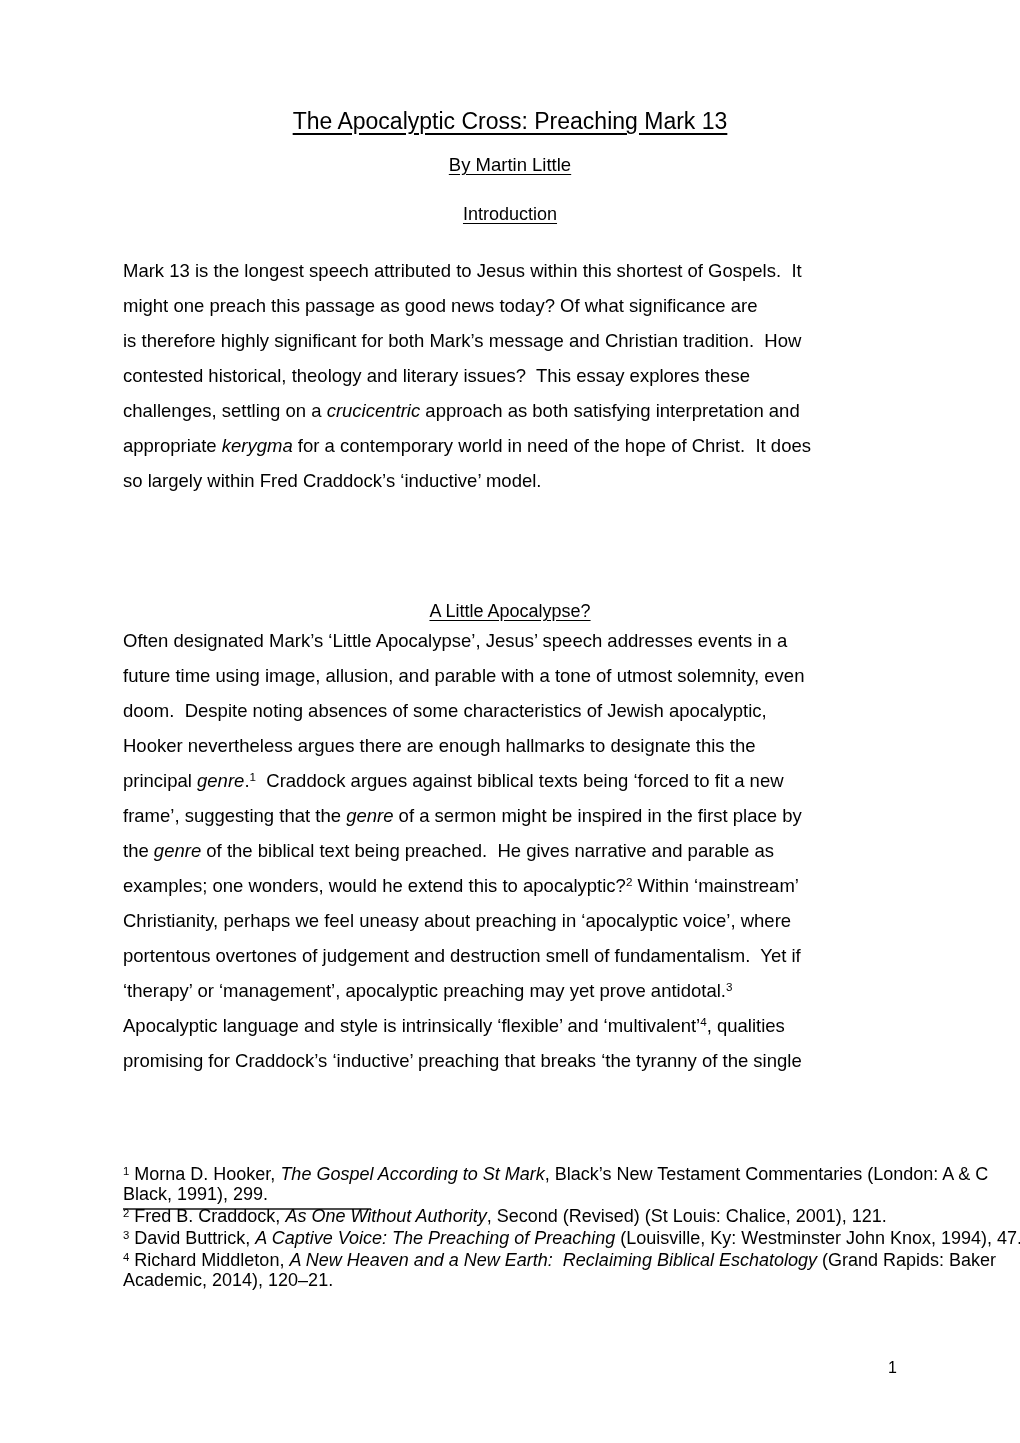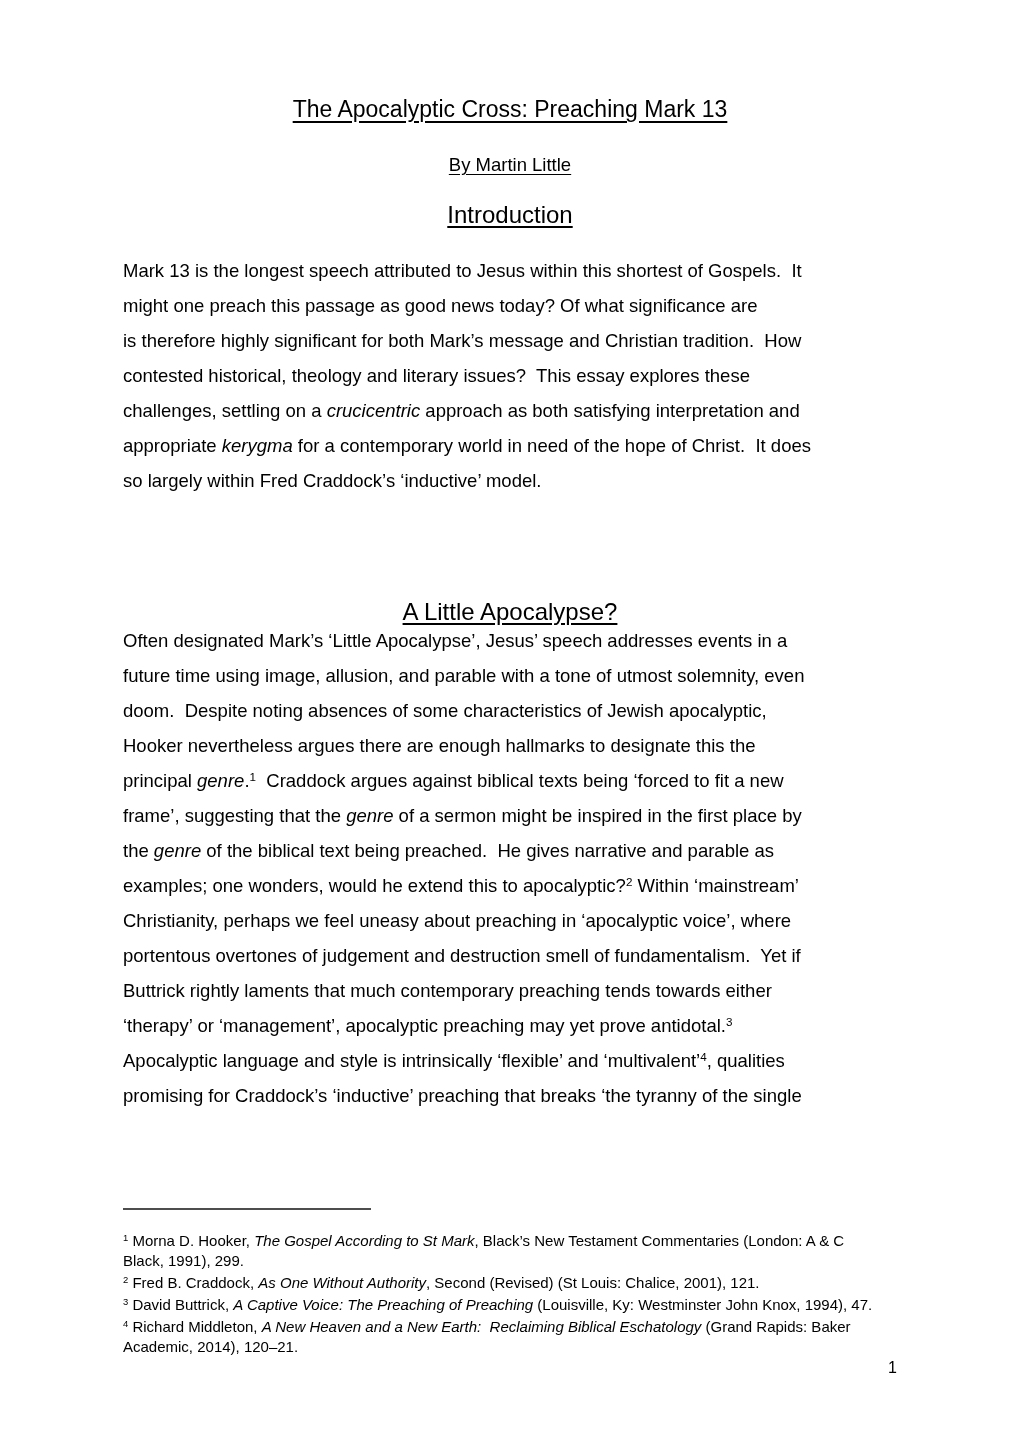--- a/index.html
+++ b/index.html
@@ -17,35 +17,35 @@
     overflow: hidden;
   }
   .centered {
     position: absolute;
     left: 123px;
     width: 774px;
     text-align: center;
     white-space: pre;
   }
   .title {
-    top: 95px;
+    top: 107px;
     font-size: 23px;
     line-height: 28px;
     text-decoration: underline;
     text-underline-offset: 4px;
   }
   .byline {
     top: 153px;
     font-size: 18.5px;
     line-height: 23px;
     text-decoration: underline;
     text-underline-offset: 3px;
   }
   .heading {
-    font-size: 24px;
+    font-size: 18px;
     line-height: 23px;
     text-decoration: underline;
     text-underline-offset: 3px;
   }
   .h-intro { top: 203px; }
   .h-apoc  { top: 600px; }
   .para {
     position: absolute;
     left: 123px;
     width: 780px;
@@ -67,24 +67,24 @@
   .fn-sep {
     position: absolute;
     top: 1208px;
     left: 123px;
     width: 248px;
     height: 1.5px;
     background: #4d4d4d;
   }
   .footnotes {
     position: absolute;
-    top: 1231px;
+    top: 1164px;
     left: 123px;
     width: 790px;
-    font-size: 15px;
+    font-size: 18px;
     line-height: 20px;
   }
   .footnote { margin-bottom: 2px; }
   .pagenum {
     position: absolute;
     top: 1358px;
     left: 123px;
     width: 774px;
     text-align: right;
     font-size: 16px;
@@ -118,21 +118,20 @@
       <div class="line"><span>Often designated Mark’s ‘Little Apocalypse’, Jesus’ speech addresses events in a</span></div>
       <div class="line"><span>future time using image, allusion, and parable with a tone of utmost solemnity, even</span></div>
       <div class="line"><span>doom.  Despite noting absences of some characteristics of Jewish apocalyptic,</span></div>
       <div class="line"><span>Hooker nevertheless argues there are enough hallmarks to designate this the</span></div>
       <div class="line"><span>principal </span><span class="it">genre</span><span>.</span><span class="sup">1</span><span>  Craddock argues against biblical texts being ‘forced to fit a new</span></div>
       <div class="line"><span>frame’, suggesting that the </span><span class="it">genre</span><span> of a sermon might be inspired in the first place by</span></div>
       <div class="line"><span>the </span><span class="it">genre</span><span> of the biblical text being preached.  He gives narrative and parable as</span></div>
       <div class="line"><span>examples; one wonders, would he extend this to apocalyptic?</span><span class="sup">2</span><span> Within ‘mainstream’</span></div>
       <div class="line"><span>Christianity, perhaps we feel uneasy about preaching in ‘apocalyptic voice’, where</span></div>
       <div class="line"><span>portentous overtones of judgement and destruction smell of fundamentalism.  Yet if</span></div>
-      <div class="line"><span>Buttrick rightly laments that much contemporary preaching tends towards either</span></div>
       <div class="line"><span>‘therapy’ or ‘management’, apocalyptic preaching may yet prove antidotal.</span><span class="sup">3</span></div>
       <div class="line"><span>Apocalyptic language and style is intrinsically ‘flexible’ and ‘multivalent’</span><span class="sup">4</span><span>, qualities</span></div>
       <div class="line"><span>promising for Craddock’s ‘inductive’ preaching that breaks ‘the tyranny of the single</span></div>
     </div>
 
   <div class="fn-sep"></div>
 
   <div class="footnotes">
       <div class="footnote">
         <div class="line"><span class="sup">1</span><span> Morna D. Hooker, </span><span class="it">The Gospel According to St Mark</span><span>, Black’s New Testament Commentaries (London: A &amp; C</span></div>

